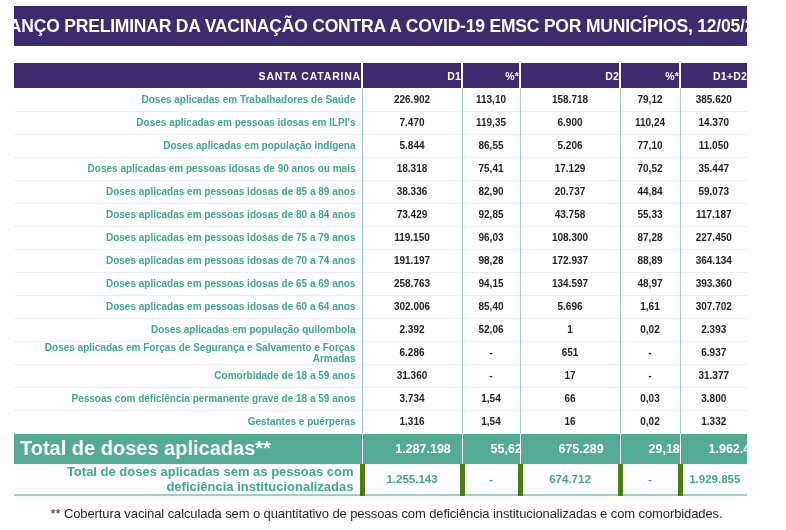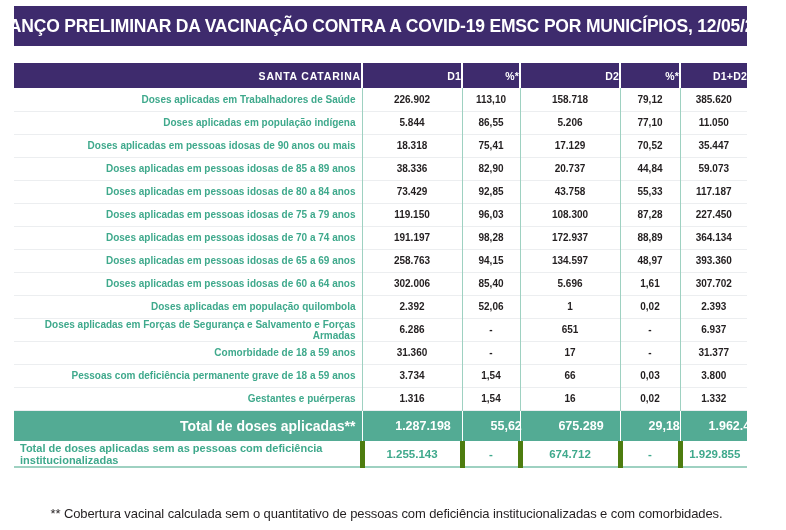--- a/index.html
+++ b/index.html
@@ -105,43 +105,43 @@
   tr.total-row td {
     background: #53AB94;
     color: #ffffff;
     font-weight: bold;
     padding: 0 6px;
     box-sizing: border-box;
     border-left: 1px solid #ffffff;
   }
   tr.total-row td.lbl {
     color: #ffffff;
-    text-align: right;
-    font-size: 14px;
+    text-align: left;
+    font-size: 20px;
     border-left: none;
   }
   tr.total-row td.num {
     text-align: center;
     font-size: 12.5px;
     color: #ffffff;
     padding-left: 28px;
   }
 
   
   tr.subtotal-row { height: 26px; border-bottom: 2px solid #9ed1c1; }
   tr.subtotal-row td {
     padding: 0 6px;
     box-sizing: border-box;
     background: #ffffff;
   }
   tr.subtotal-row td.lbl {
     color: #3FA98C;
     font-weight: bold;
-    text-align: left;
-    font-size: 11px;
+    text-align: right;
+    font-size: 13px;
   }
   tr.subtotal-row td.num {
     color: #3FA98C;
     font-weight: bold;
     text-align: center;
     font-size: 11.5px;
     border-left: 5px solid #4d7c0f;
   }
 
   
@@ -187,20 +187,28 @@
     <tbody class="data-body">
       <tr>
         <td class="lbl">Doses aplicadas em Trabalhadores de Saúde</td>
         <td class="num">226.902</td>
         <td class="num">113,10</td>
         <td class="num">158.718</td>
         <td class="num">79,12</td>
         <td class="num">385.620</td>
       </tr>
       <tr>
+        <td class="lbl">Doses aplicadas em pessoas idosas em ILPI's</td>
+        <td class="num">7.470</td>
+        <td class="num">119,35</td>
+        <td class="num">6.900</td>
+        <td class="num">110,24</td>
+        <td class="num">14.370</td>
+      </tr>
+      <tr>
         <td class="lbl">Doses aplicadas em população indígena</td>
         <td class="num">5.844</td>
         <td class="num">86,55</td>
         <td class="num">5.206</td>
         <td class="num">77,10</td>
         <td class="num">11.050</td>
       </tr>
       <tr>
         <td class="lbl">Doses aplicadas em pessoas idosas de 90 anos ou mais</td>
         <td class="num">18.318</td>

